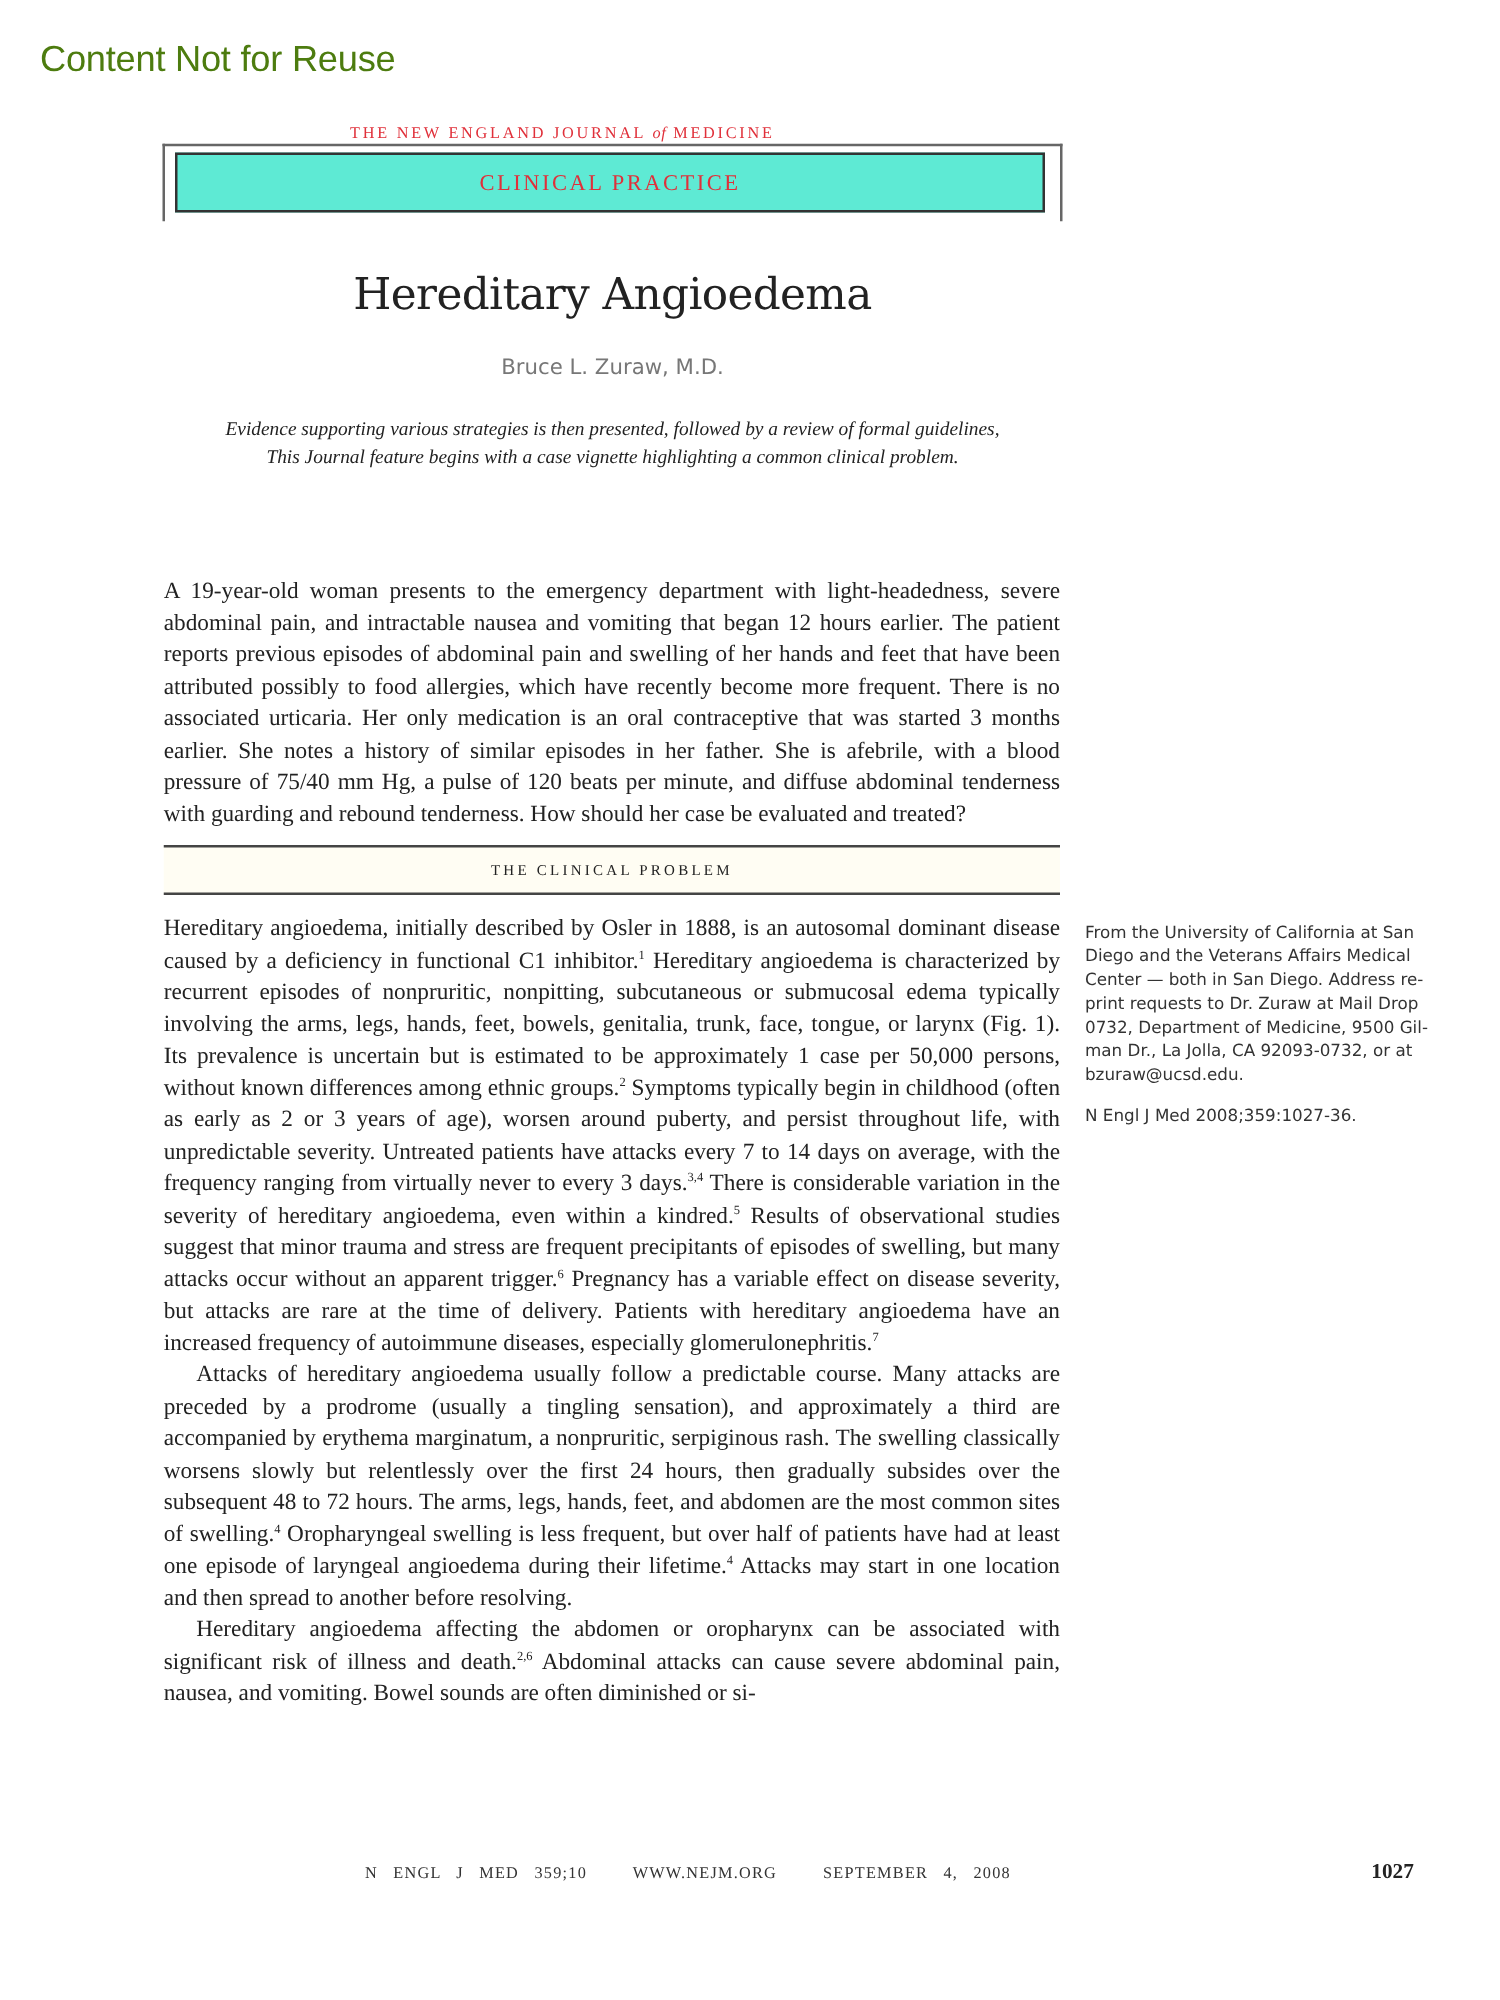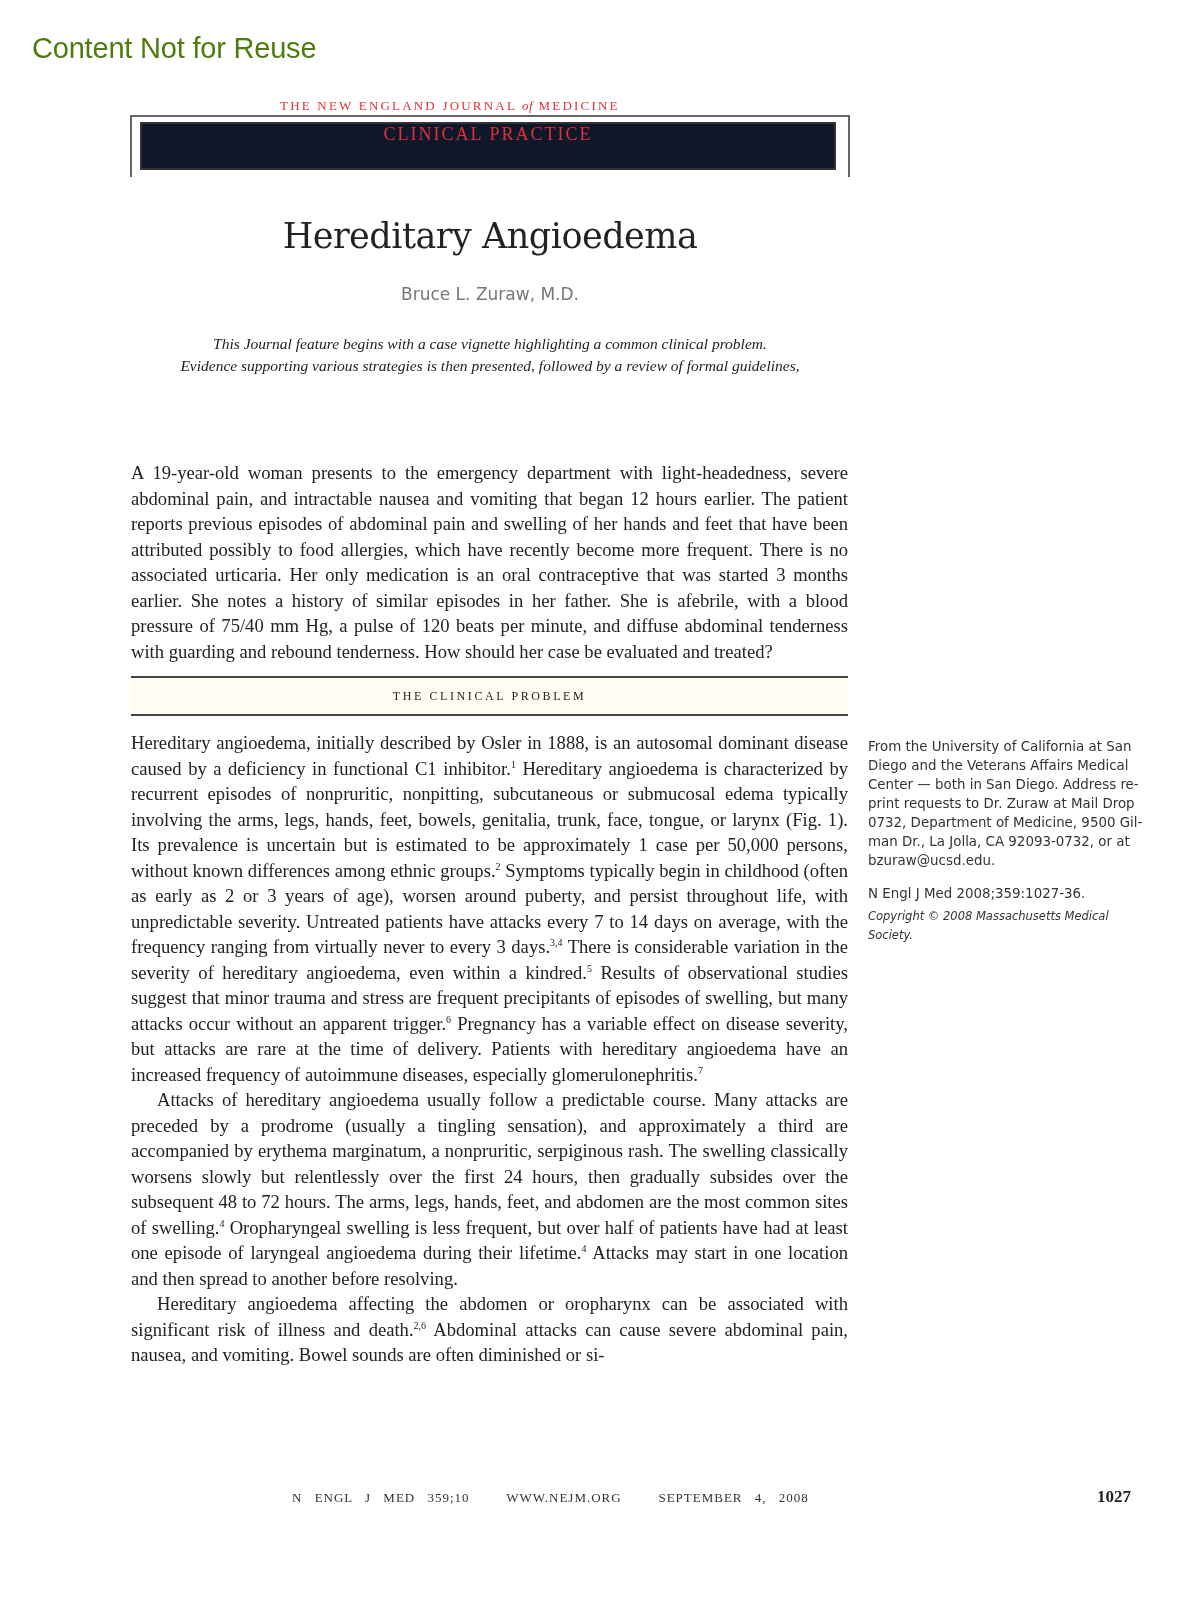--- a/index.html
+++ b/index.html
@@ -14,22 +14,22 @@
     font-family: "Liberation Serif", serif; font-size: 13px; color: #e0303a;
     letter-spacing: 2.2px; text-transform: uppercase; margin-top: 46px;
   }
   .journal-header .ital { font-style: italic; text-transform: none; letter-spacing: 0.5px; }
   .cp-frame {
     position: absolute; left: 130px; top: 115px; width: 716px; height: 60px;
     border-top: 2px solid #666; border-left: 2px solid #666; border-right: 2px solid #666;
   }
   .cp-box {
     position: absolute; left: 140px; top: 122px; width: 692px; height: 44px;
-    border: 2.5px solid #333; background: #0f172a;
-    display: flex; align-items: flex-start; justify-content: center;
+    border: 2.5px solid #333; background: #5eead4;
+    display: flex; align-items: center; justify-content: center;
   }
   .cp-box span {
     font-family: "Liberation Serif", serif; font-size: 18px; color: #e0303a;
     letter-spacing: 2px;
   }
   .title {
     position: absolute; left: 130px; width: 720px; top: 216px; text-align: center;
     font-family: "DejaVu Serif", serif; font-size: 35px; color: #222;
     letter-spacing: -0.5px;
   }
@@ -92,38 +92,37 @@
 
 <div class="cp-frame"></div>
 <div class="cp-box">
   <span>CLINICAL PRACTICE</span>
 </div>
 
 <div class="title">Hereditary Angioedema</div>
 <div class="author">Bruce L. Zuraw, M.D.</div>
 
 <div class="intro">
+  <div>Evidence supporting various strategies is then presented, followed by a review of formal guidelines,</div>
   <div>This Journal feature begins with a case vignette highlighting a common clinical problem.</div>
-  <div>Evidence supporting various strategies is then presented, followed by a review of formal guidelines,</div>
 </div>
 
 <div class="body-col vignette">
   <p>A 19-year-old woman presents to the emergency department with light-headedness, severe abdominal pain, and intractable nausea and vomiting that began 12 hours earlier. The patient reports previous episodes of abdominal pain and swelling of her hands and feet that have been attributed possibly to food allergies, which have re­cently become more frequent. There is no associated urticaria. Her only medication is an oral contraceptive that was started 3 months earlier. She notes a history of sim­ilar episodes in her father. She is afebrile, with a blood pressure of 75/40 mm Hg, a pulse of 120 beats per minute, and diffuse abdominal tenderness with guarding and rebound tenderness. How should her case be evaluated and treated?</p>
 </div>
 
 <div class="section-bar">
   <span>THE CLINICAL PROBLEM</span>
 </div>
 
 <div class="body-col main-text" id="main-text">
     <p><span>Hereditary angioedema, initially described by Osler in 1888, is an autosomal dom­inant disease caused by a deficiency in functional C1 inhibitor.</span><sup>1</sup><span> Hereditary angio­edema is characterized by recurrent episodes of nonpruritic, nonpitting, subcutaneous or submucosal edema typically involving the arms, legs, hands, feet, bowels, geni­talia, trunk, face, tongue, or larynx (Fig. 1). Its prevalence is uncertain but is esti­mated to be approximately 1 case per 50,000 persons, without known differences among ethnic groups.</span><sup>2</sup><span> Symptoms typically begin in childhood (often as early as 2 or 3 years of age), worsen around puberty, and persist throughout life, with unpredict­able severity. Untreated patients have attacks every 7 to 14 days on average, with the frequency ranging from virtually never to every 3 days.</span><sup>3,4</sup><span> There is considerable variation in the severity of hereditary angioedema, even within a kindred.</span><sup>5</sup><span> Results of observational studies suggest that minor trauma and stress are frequent precipi­tants of episodes of swelling, but many attacks occur without an apparent trigger.</span><sup>6</sup><span> Pregnancy has a variable effect on disease severity, but attacks are rare at the time of delivery. Patients with hereditary angioedema have an increased frequency of autoimmune diseases, especially glomerulonephritis.</span><sup>7</sup></p>
     <p class="indent"><span>Attacks of hereditary angioedema usually follow a predictable course. Many attacks are preceded by a prodrome (usually a tingling sensation), and approximate­ly a third are accompanied by erythema marginatum, a nonpruritic, serpiginous rash. The swelling classically worsens slowly but relentlessly over the first 24 hours, then gradually subsides over the subsequent 48 to 72 hours. The arms, legs, hands, feet, and abdomen are the most common sites of swelling.</span><sup>4</sup><span> Oropharyngeal swelling is less frequent, but over half of patients have had at least one episode of laryn­geal angioedema during their lifetime.</span><sup>4</sup><span> Attacks may start in one location and then spread to another before resolving.</span></p>
     <p class="indent"><span>Hereditary angioedema affecting the abdomen or oropharynx can be associated with significant risk of illness and death.</span><sup>2,6</sup><span> Abdominal attacks can cause severe abdominal pain, nausea, and vomiting. Bowel sounds are often diminished or si-</span></p>
   </div>
 
 <div class="sidebar">
   <p>From the University of California at San Diego and the Veterans Affairs Medical Center — both in San Diego. Address re­print requests to Dr. Zuraw at Mail Drop 0732, Department of Medicine, 9500 Gil­man Dr., La Jolla, CA 92093-0732, or at bzuraw@ucsd.edu.</p>
   <p class="cite">N Engl J Med 2008;359:1027-36.</p>
-  <p class="copyright">Copyright © 2008 Massachusetts Medical Society.</p>
 </div>
 
 <div class="footer" style="white-space: pre;">N ENGL J MED 359;10   WWW.NEJM.ORG   SEPTEMBER 4, 2008</div>
 <div class="page-num">1027</div>
 
 </body></html>

